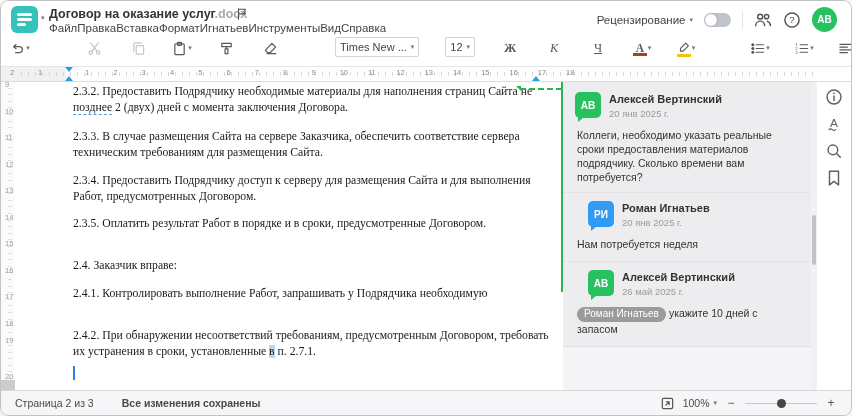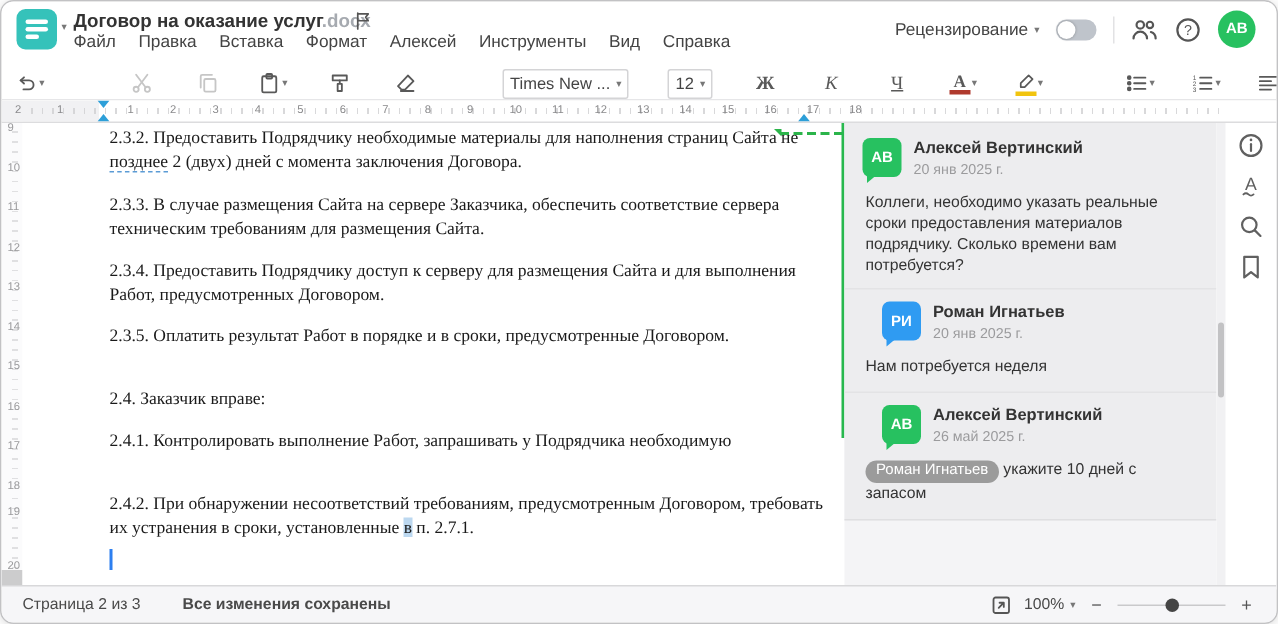--- a/index.html
+++ b/index.html
@@ -9,34 +9,34 @@
   .titlebar{position:absolute;left:0;top:0;right:0;height:36px;background:#fff;}
   .logo{position:absolute;left:10px;top:5px;width:27px;height:27px;border-radius:6px;background:#35c2ba;}
   .logo i{position:absolute;left:6px;height:2.6px;border-radius:2px;background:#fff;}
   .logo i:nth-child(1){top:7px;width:15px;}
   .logo i:nth-child(2){top:12px;width:15px;}
   .logo i:nth-child(3){top:17px;width:9px;}
   .logo-caret{position:absolute;left:40px;top:13px;font-size:7px;color:#777;}
   .doc-title{position:absolute;left:48px;top:6px;font-size:12.5px;font-weight:bold;color:#333;white-space:nowrap;}
   .doc-title .ext{font-weight:bold;color:#a6aab0;}
   .flag{position:absolute;left:234px;top:6px;width:14px;height:14px;color:#555;}
-  .menubar{position:absolute;left:48px;top:21px;display:flex;gap:15px;font-size:11.5px;color:#444;}
+  .menubar{position:absolute;left:48px;top:21px;display:flex;font-size:11.5px;color:#444;}
   .menubar span{cursor:default;}
   .header-right{position:absolute;right:14px;top:6px;display:flex;align-items:center;gap:11px;}
   .review{font-size:11.5px;color:#444;display:flex;align-items:center;gap:4px;}
   .caret{font-size:7px;color:#777;}
   .toggle{width:27px;height:14px;border-radius:8px;background:#bfc4cb;position:relative;}
   .toggle .knob{position:absolute;left:1px;top:1px;width:12px;height:12px;border-radius:50%;background:#fff;box-shadow:0 0 2px rgba(0,0,0,.3);}
   .hdr-div{width:1px;height:18px;background:#e2e2e4;}
   .hicon{width:18px;height:18px;color:#555;}
   .avatar{width:25px;height:25px;border-radius:50%;background:#27c160;color:#fff;font-size:10px;font-weight:bold;
     display:flex;align-items:center;justify-content:center;}
   
   .toolbar{position:absolute;left:0;top:36px;right:0;height:30px;background:#fff;border-bottom:1px solid #e6e6e8;
-    display:flex;align-items:flex-end;padding-left:8px;box-sizing:border-box;gap:22px;}
+    display:flex;align-items:flex-start;padding-left:8px;box-sizing:border-box;gap:22px;}
   .tbtn{height:22px;min-width:20px;display:flex;align-items:center;justify-content:center;border-radius:2px;margin:0 1px;color:#595959;}
   .tbtn svg{display:block;}
   .tbtn.disabled{color:#c6c6c6;}
   .tcaret{font-size:7px;color:#777;margin-left:1px;}
   .tb-div{width:1px;height:18px;background:#e4e4e6;margin:0 4px;}
   .combo{height:20px;border:1px solid #d4d4d6;border-radius:2px;display:flex;align-items:center;
     font-size:11px;color:#444;padding:0 4px;margin:0 2px;box-sizing:border-box;background:#fff;}
   .combo .cx{overflow:hidden;white-space:nowrap;}
   .combo .caret{margin-left:4px;}
   .font-combo{width:96px;}
@@ -132,21 +132,21 @@
     <span class="flag">
       <svg viewBox="0 0 16 16" width="14" height="14">
           <path d="M4 2 v12 M4 2.6 h8 l-2 2.6 2 2.6 h-8"></path>
         </svg>
     </span>
     <div class="menubar">
       <span>Файл</span>
       <span>Правка</span>
       <span>Вставка</span>
       <span>Формат</span>
-      <span>Алексей</span>
+      <span>Игнатьев</span>
       <span>Инструменты</span>
       <span>Вид</span>
       <span>Справка</span>
     </div>
     <div class="header-right">
       <span class="review">
           <span>Рецензирование</span>
           <span class="caret">▾</span>
         </span>
       <span class="toggle">

